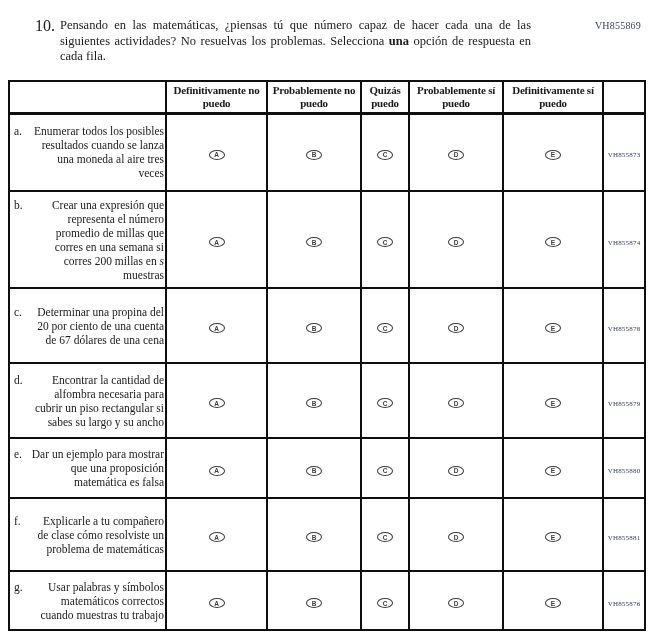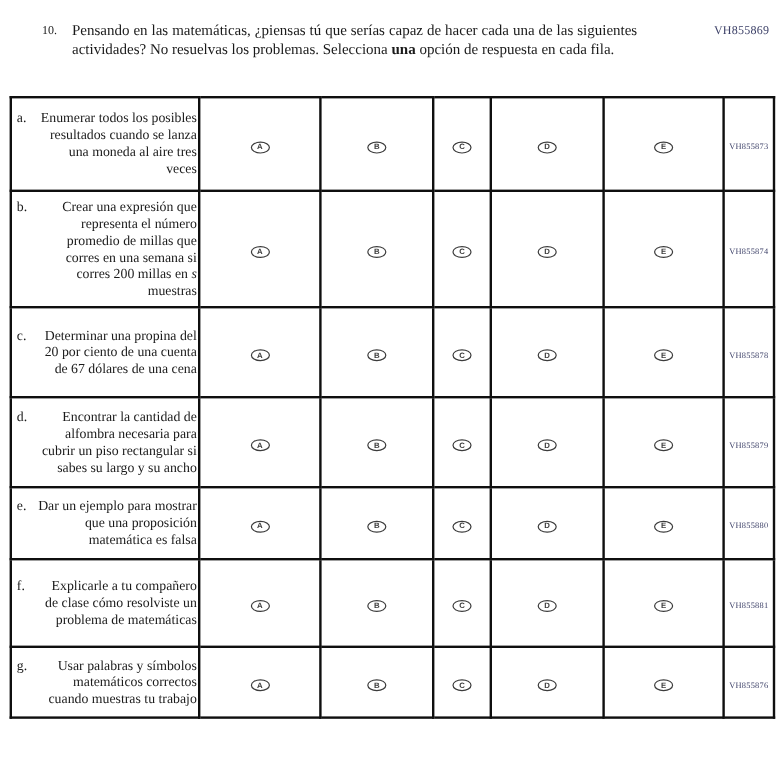--- a/index.html
+++ b/index.html
@@ -5,21 +5,21 @@
   * { margin: 0; padding: 0; box-sizing: border-box; }
   html, body { width: 651px; height: 639px; background: #ffffff; overflow: hidden; }
   body { font-family: "Liberation Serif", serif; color: #1a1a1a; position: relative; }
 
   .corner-code {
     position: absolute; top: 20px; right: 10px;
     font-size: 10px; color: #3d4168; letter-spacing: 0.2px;
   }
 
   .question { position: absolute; left: 35px; top: 18px; width: 496px; display: flex; }
-  .qnum { font-weight: normal; font-size: 10px; width: 25px; flex: 0 0 25px; line-height: 15.5px; }
+  .qnum { font-weight: normal; font-size: 16px; width: 25px; flex: 0 0 25px; line-height: 15.5px; }
   .qtext { font-size: 12.5px; line-height: 15.5px; text-align: justify; flex: 1; }
   .qtext .bold { font-weight: bold; }
 
   table.survey {
     position: absolute; left: 8px; top: 80px;
     border-collapse: collapse; table-layout: fixed; width: 636px;
   }
   table.survey td {
     border: 2px solid #0f0f0f;
     vertical-align: middle;
@@ -52,34 +52,53 @@
 </style>
 </head>
 <body>
 
 <div>
 
   <div class="corner-code">VH855869</div>
 
   <div class="question">
     <span class="qnum">10.</span>
-    <div class="qtext"><span>Pensando en las matemáticas, ¿piensas tú que serías capaz de hacer cada una de las siguientes actividades? No resuelvas los problemas. Selecciona </span><span class="bold">una</span><span> opción de respuesta en cada fila.</span></div>
+    <div class="qtext"><span>Pensando en las matemáticas, ¿piensas tú que número capaz de hacer cada una de las siguientes actividades? No resuelvas los problemas. Selecciona </span><span class="bold">una</span><span> opción de respuesta en cada fila.</span></div>
   </div>
 
   <table class="survey">
     <colgroup>
       <col style="width:157px">
         <col style="width:101px">
         <col style="width:94px">
       <col style="width:48px">
         <col style="width:94px">
         <col style="width:100px">
       <col style="width:42px">
     </colgroup>
     <tbody>
+      <tr class="hdr">
+        <td></td>
+        <td>
+            <span class="hdr-label">Definitivamente no puedo</span>
+          </td>
+        <td>
+            <span class="hdr-label">Probablemente no puedo</span>
+          </td>
+        <td>
+            <span class="hdr-label">Quizás puedo</span>
+          </td>
+        <td>
+            <span class="hdr-label">Probablemente sí puedo</span>
+          </td>
+        <td>
+            <span class="hdr-label">Definitivamente sí puedo</span>
+          </td>
+        <td></td>
+      </tr>
     <tr style="height: 78px;">
           <td class="item">
             <div class="itemwrap">
               <span class="row-letter">a.</span>
               <span class="row-label"><span>Enumerar todos los posibles resultados cuando se lanza una moneda al aire tres veces</span></span>
             </div>
           </td>
           <td class="opt"><span class="oval">
               <span class="oval-letter">A</span>
             </span></td>

